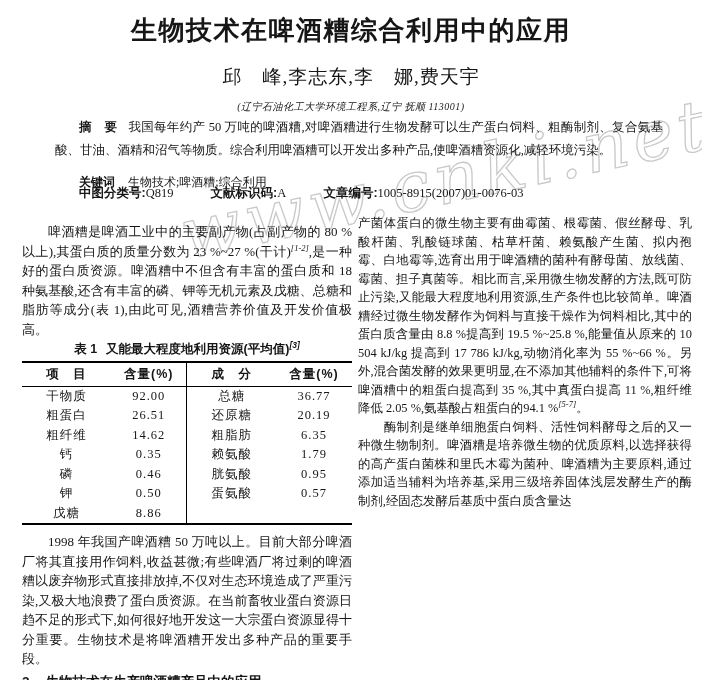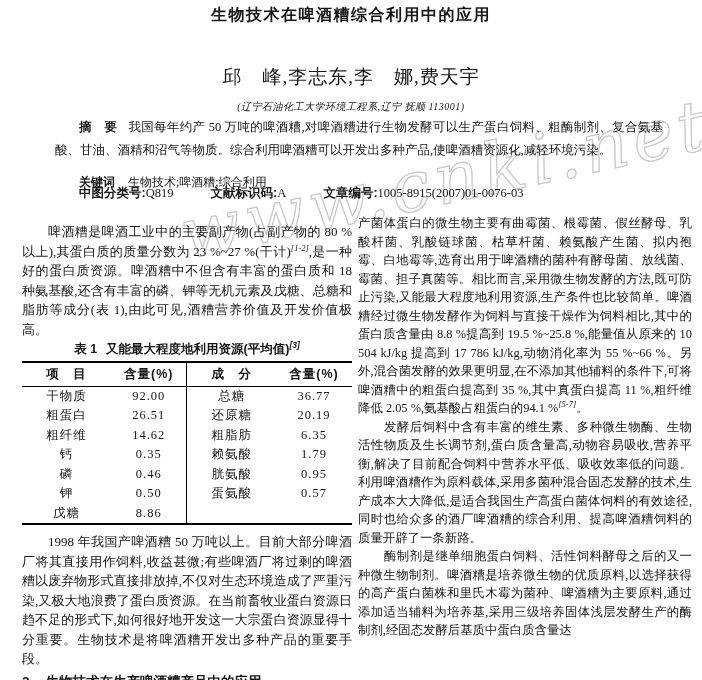--- a/index.html
+++ b/index.html
@@ -14,21 +14,21 @@
 
   .watermark {
     left:160px; top:138px; width:580px; height:120px;
     text-align:center; font-style:italic; letter-spacing:5px;
     font-family:"DejaVu Serif", serif; font-size:70px;
     color:transparent; -webkit-text-stroke:1.3px #c9c9c9;
     transform:rotate(-12deg); z-index:0; pointer-events:none;
     white-space:nowrap;
   }
 
-  .page-title { top:5px; font-size:16px; letter-spacing:1.5px; z-index:1; }
+  .page-title { top:13px; font-size:26px; letter-spacing:1.5px; z-index:1; }
   .authors   { top:64px; font-size:19px; letter-spacing:1px; z-index:1; }
   .affiliation { top:100px; font-size:10px; letter-spacing:0.5px; z-index:1;font-style:italic; }
 
   .abstract-block {
     top:116px; left:55px; width:608px; font-size:12.5px; line-height:22.5px;
     text-align:justify; text-indent:24px; z-index:1;
   }
   .abstract-label { margin-right:11px; }
   .keywords-line { top:162px; left:55px; padding-left:24px; font-size:12px; z-index:1;margin-top:12px; }
   .keywords-label { margin-right:13px; }
@@ -163,19 +163,18 @@
     <p class="indent para2">1998 年我国产啤酒糟 50 万吨以上。目前大部分啤酒厂将其直接用作饲料,收益甚微;有些啤酒厂将过剩的啤酒糟以废弃物形式直接排放掉,不仅对生态环境造成了严重污染,又极大地浪费了蛋白质资源。在当前畜牧业蛋白资源日趋不足的形式下,如何很好地开发这一大宗蛋白资源显得十分重要。生物技术是将啤酒糟开发出多种产品的重要手段。</p>
 
     <h2 class="hei sec-heading">
       <span class="num">2</span><span>生物技术在生产啤酒糟产品中的应用</span>
     </h2>
   </div>
 
   <div class="abs col-right">
     <p><span>产菌体蛋白的微生物主要有曲霉菌、根霉菌、假丝酵母、乳酸杆菌、乳酸链球菌、枯草杆菌、赖氨酸产生菌、拟内孢霉、白地霉等,选育出用于啤酒糟的菌种有酵母菌、放线菌、霉菌、担子真菌等。相比而言,采用微生物发酵的方法,既可防止污染,又能最大程度地利用资源,生产条件也比较简单。啤酒糟经过微生物发酵作为饲料与直接干燥作为饲料相比,其中的蛋白质含量由 8.8 %提高到 19.5 %~25.8 %,能量值从原来的 10 504 kJ/kg 提高到 17 786 kJ/kg,动物消化率为 55 %~66 %。另外,混合菌发酵的效果更明显,在不添加其他辅料的条件下,可将啤酒糟中的粗蛋白提高到 35 %,其中真蛋白提高 11 %,粗纤维降低 2.05 %,氨基酸占粗蛋白的94.1 %</span><sup>[5-7]</sup><span>。</span></p>
 
-    <p class="indent">发酵后饲料中含有丰富的维生素、多种微生物酶、生物活性物质及生长调节剂,蛋白质含量高,动物容易吸收,营养平衡,解决了目前配合饲料中营养水平低、吸收效率低的问题。利用啤酒糟作为原料载体,采用多菌种混合固态发酵的技术,生产成本大大降低,是适合我国生产高蛋白菌体饲料的有效途径,同时也给众多的酒厂啤酒糟的综合利用、提高啤酒糟饲料的质量开辟了一条新路。</p>
 
 
     <p class="indent">酶制剂是继单细胞蛋白饲料、活性饲料酵母之后的又一种微生物制剂。啤酒糟是培养微生物的优质原料,以选择获得的高产蛋白菌株和里氏木霉为菌种、啤酒糟为主要原料,通过添加适当辅料为培养基,采用三级培养固体浅层发酵生产的酶制剂,经固态发酵后基质中蛋白质含量达</p>
   </div>
 
 </div>
 
 </body></html>

